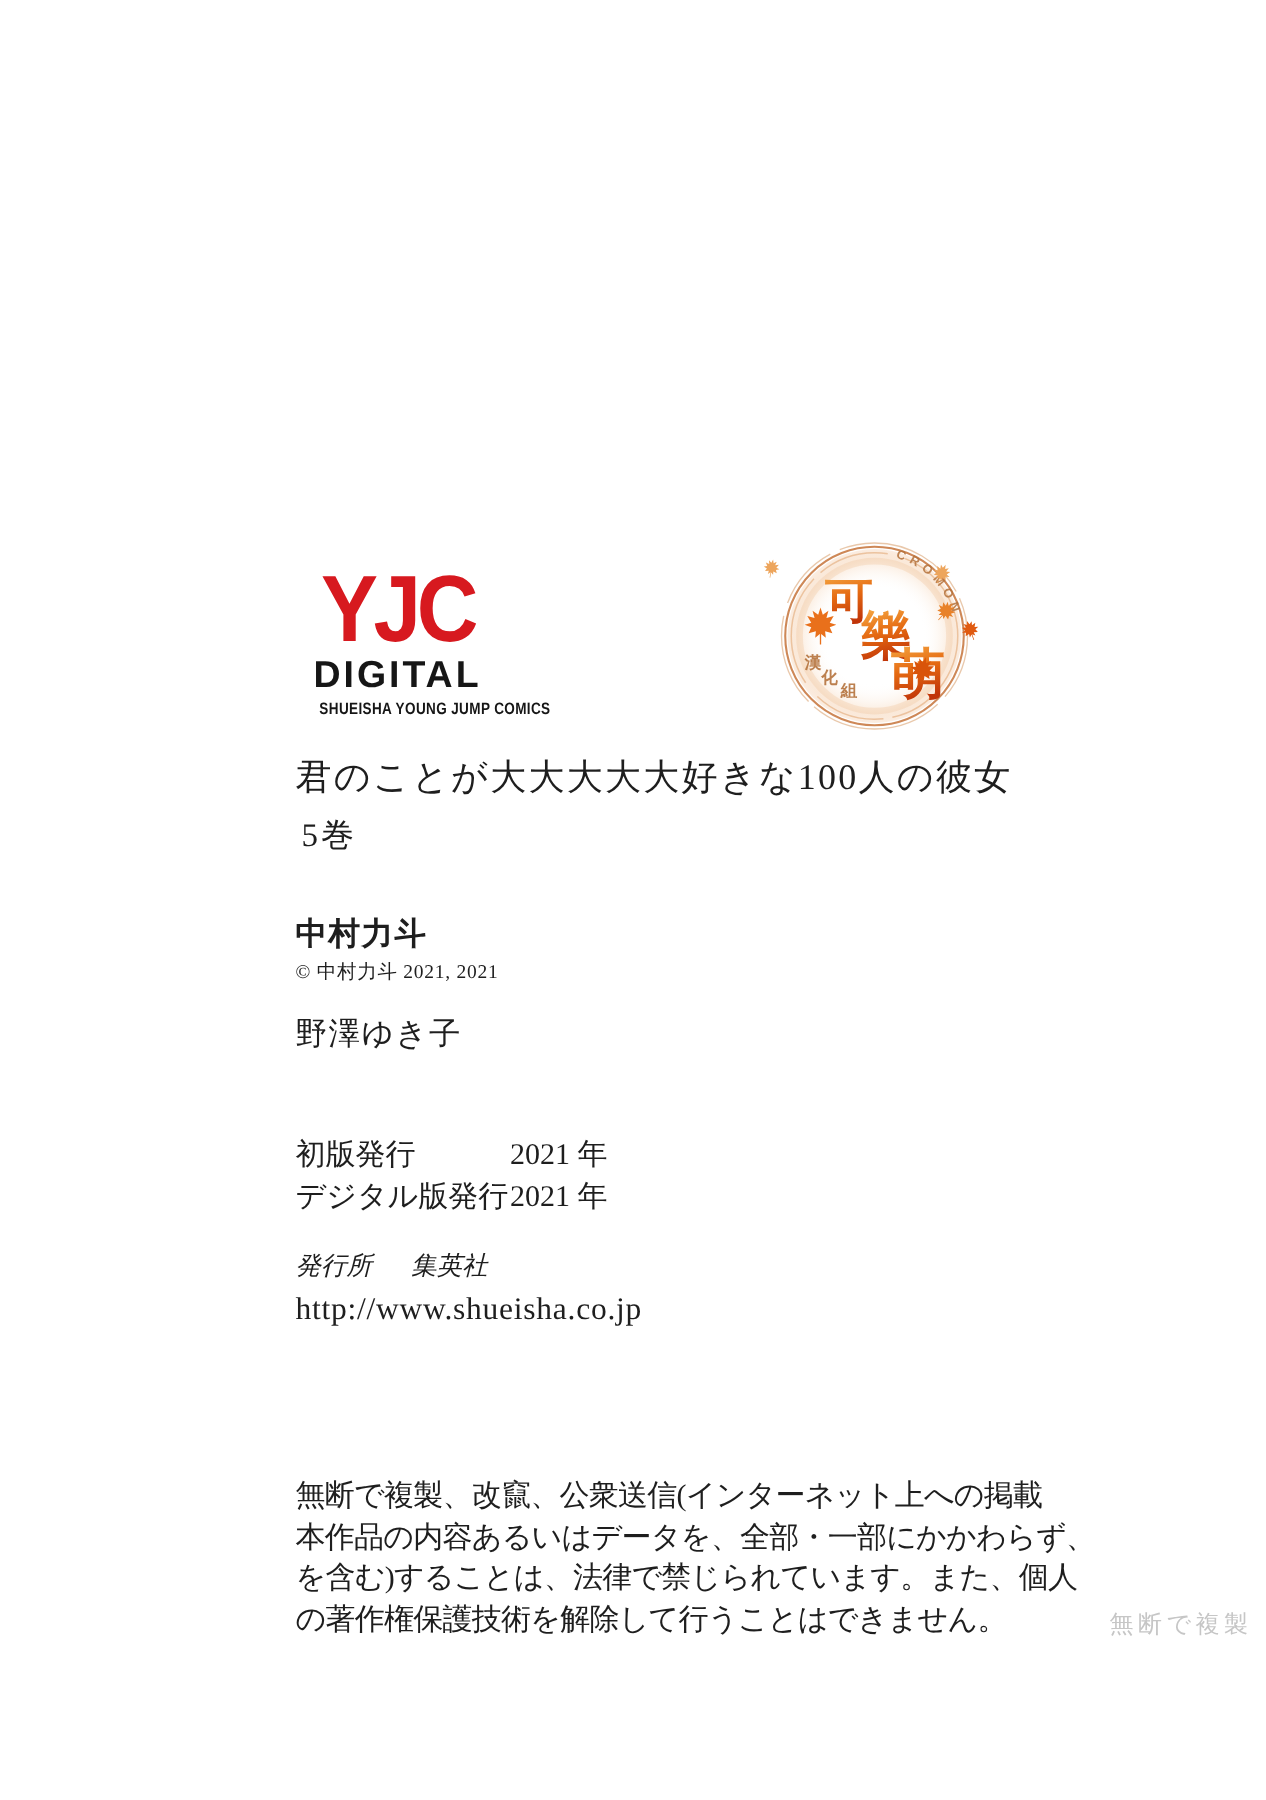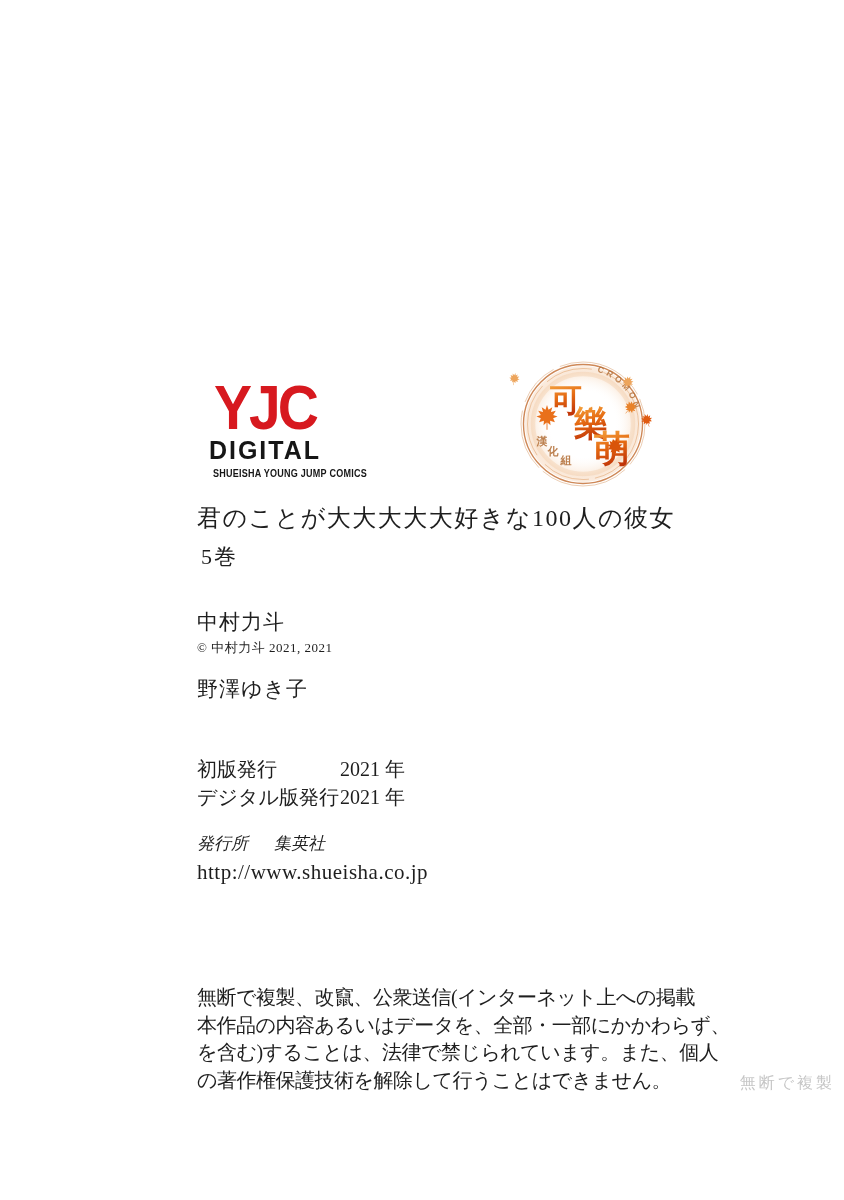--- a/index.html
+++ b/index.html
@@ -38,21 +38,21 @@
     transform:scaleX(0.82); transform-origin:center;
   }
 
   
   .stamp { position:absolute; left:508px; top:360px; width:150px; height:130px; }
 
   
   .row { position:absolute; left:197px; white-space:nowrap; }
   .book-title   { top:502px; font-size:24px; letter-spacing:1.5px; }
   .book-volume  { top:542px; left:201px; font-size:22px; letter-spacing:2px; }
-  .credit-name-1 { top:608px; font-size:21px; letter-spacing:1px; }
+  .credit-name-1 { top:608px; font-size:21px; letter-spacing:1px;font-weight:bold; }
   .credit-copy-1 { top:639px; font-size:13px; letter-spacing:0.5px; }
   .credit-name-2 { top:675px; font-size:21px; letter-spacing:1px; }
   .credit-copy-2 { top:707px; font-size:21px; letter-spacing:0.5px; }
   .pub-row-1 { top:756px; font-size:20px; width:470px; }
   .pub-row-2 { top:784px; font-size:20px; width:470px; }
   .pub-row .pub-value, .pub-value { position:absolute; left:143px; }
   .publisher-row { top:832px; font-size:17px;font-style:italic; }
   .publisher-row .gap { display:inline-block; width:26px; }
   .site-url { top:860px; font-size:21px; letter-spacing:0.5px; }
   .digital-note { top:936px; font-size:20px; letter-spacing:-0.5px; }

